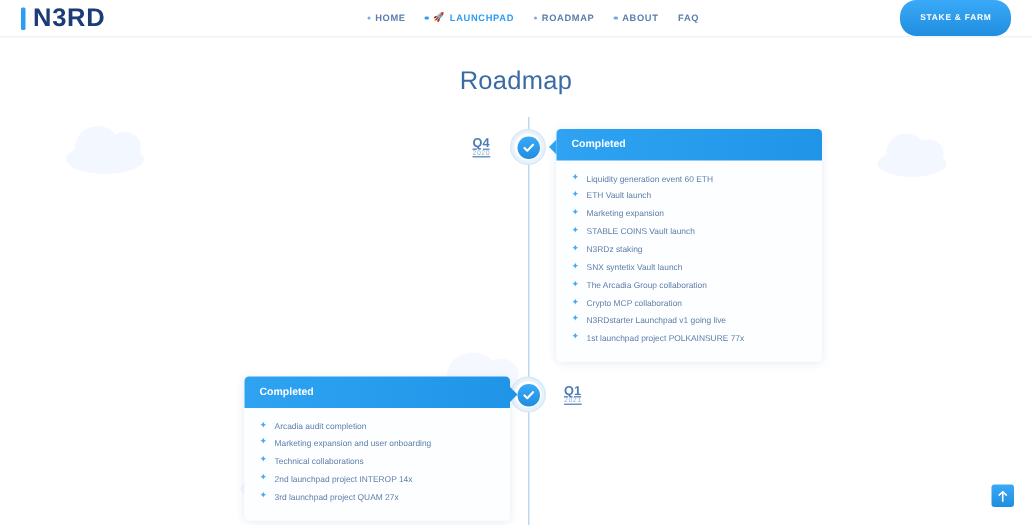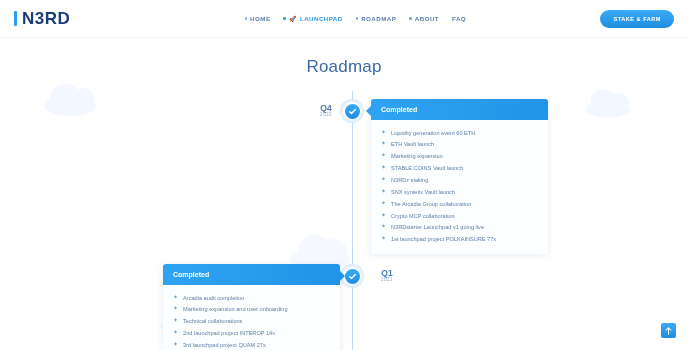--- a/index.html
+++ b/index.html
@@ -45,23 +45,22 @@
   .cloud-c:after  { width: 24px; height: 22px; left: 32px; top: -9px; }
 
   .cloud-d { width: 44px; height: 16px; left: 160px; top: 318px; opacity:.7;}
   .cloud-d:before { width: 24px; height: 22px; left: 5px; top: -10px; }
   .cloud-d:after  { width: 18px; height: 16px; left: 22px; top: -6px; }
 
   
   .topbar {
     position: relative;
     z-index: 5;
-    height: 38px;
-    display: flex;
-    align-items: center;
+    height: 25px;
+    display: flex;
     padding: 0 14px;
     border-bottom: 1px solid #eef2f9;
     background: #ffffff;
   }
 
   .logo {
     display: flex;
     align-items: center;
     gap: 5px;
     font-size: 17px;
@@ -165,23 +164,23 @@
     border-radius: 50%;
     background: linear-gradient(180deg,#3aa9f7,#1f8ee0);
     display: flex;
     align-items: center;
     justify-content: center;
   }
   .node-inner svg { display:block; }
 
   .period {
     position: absolute;
-    text-align: center;
     line-height: 1.05;
     color: #6c93c4;
+    text-decoration: underline;
   }
   .period .q { font-size: 8.5px; font-weight: bold; color:#4c7cb3; }
   .period .y { font-size: 4.6px; letter-spacing:.4px; color:#8fb0d2; }
 
   
   .card {
     position: absolute;
     width: 177px;
     background: #ffffff;
     border-radius: 3px;

